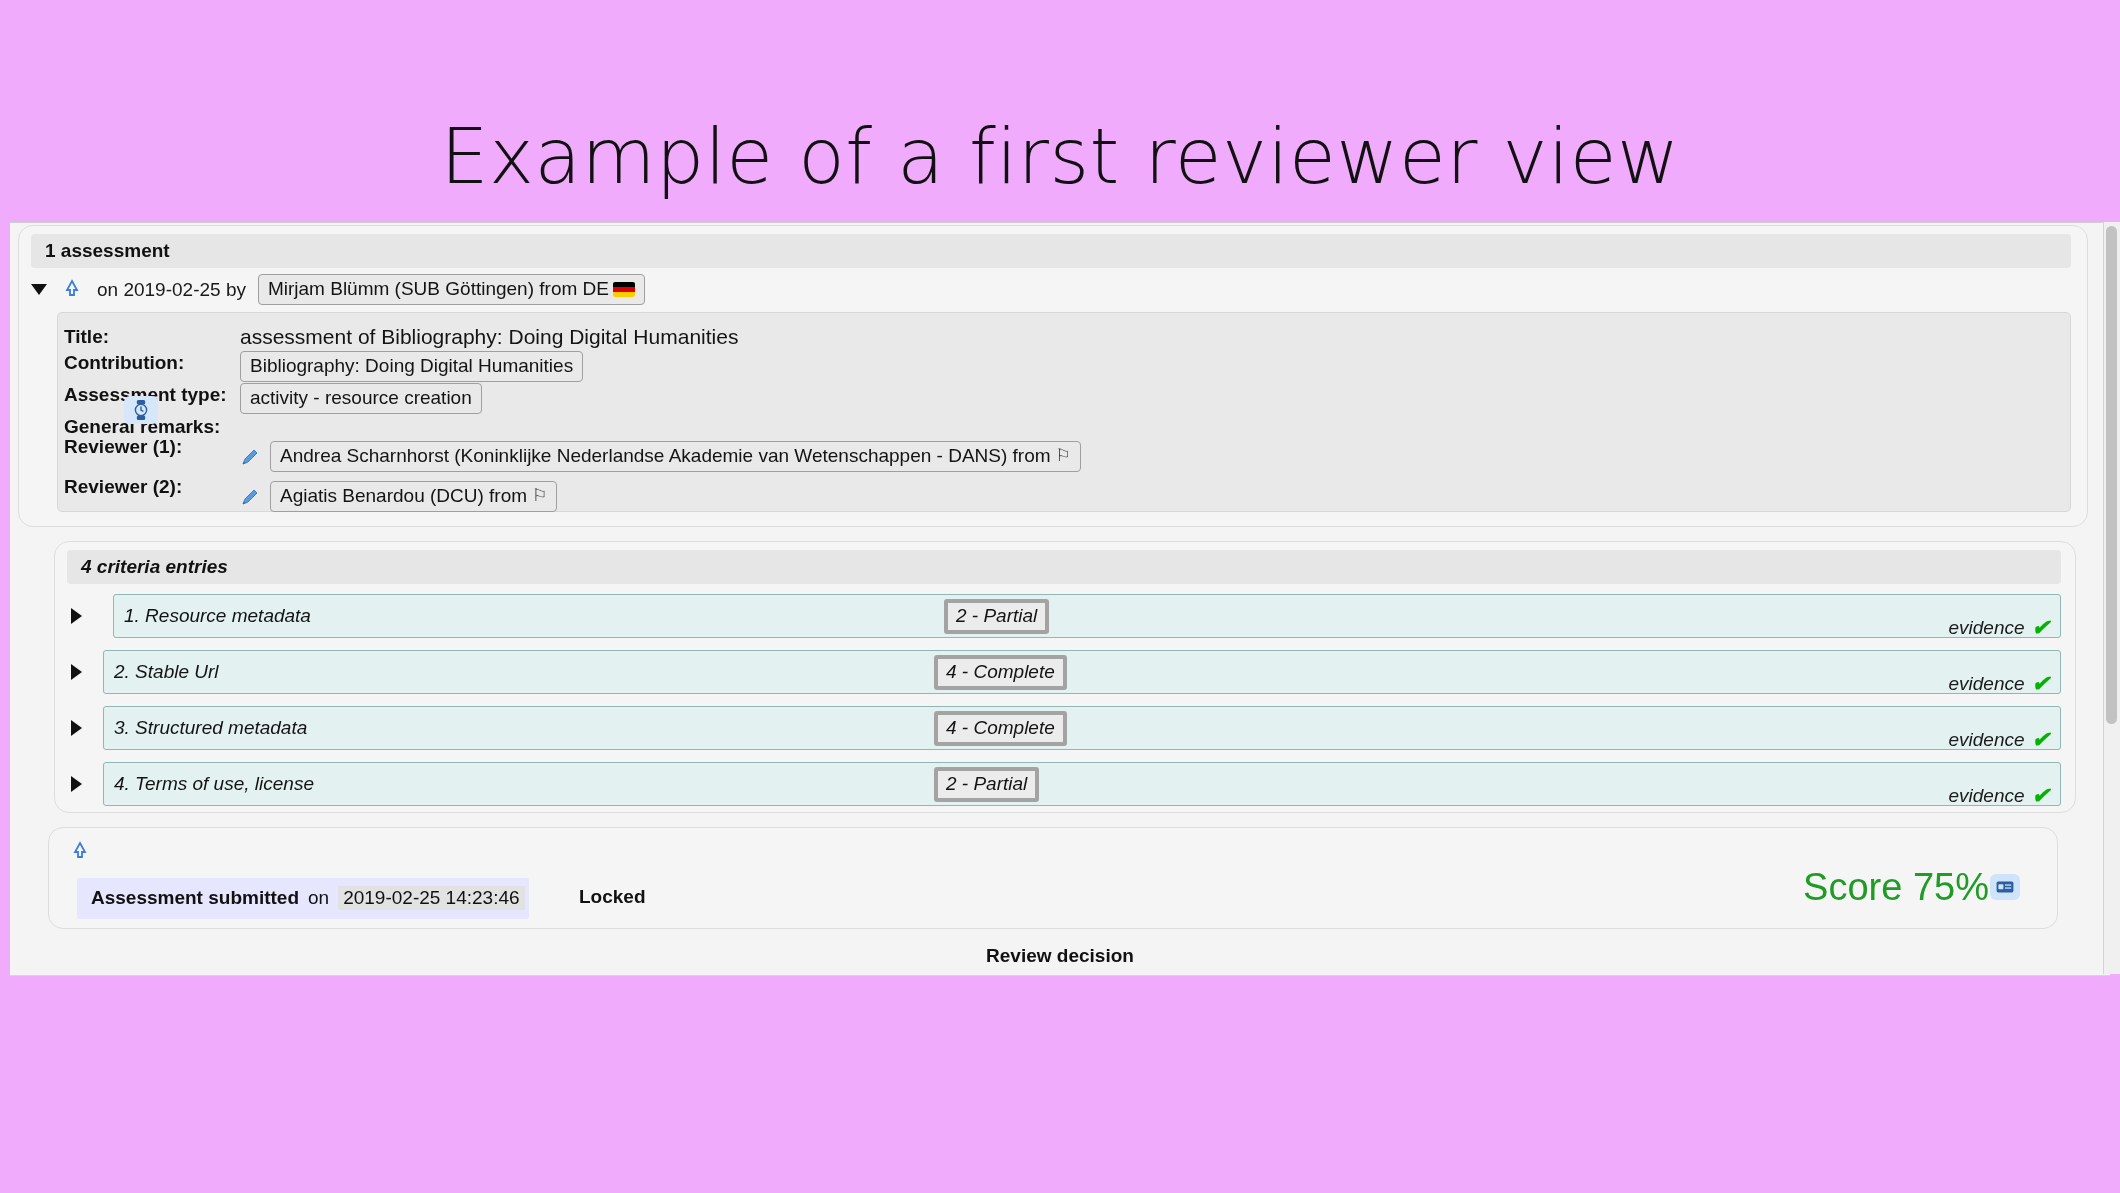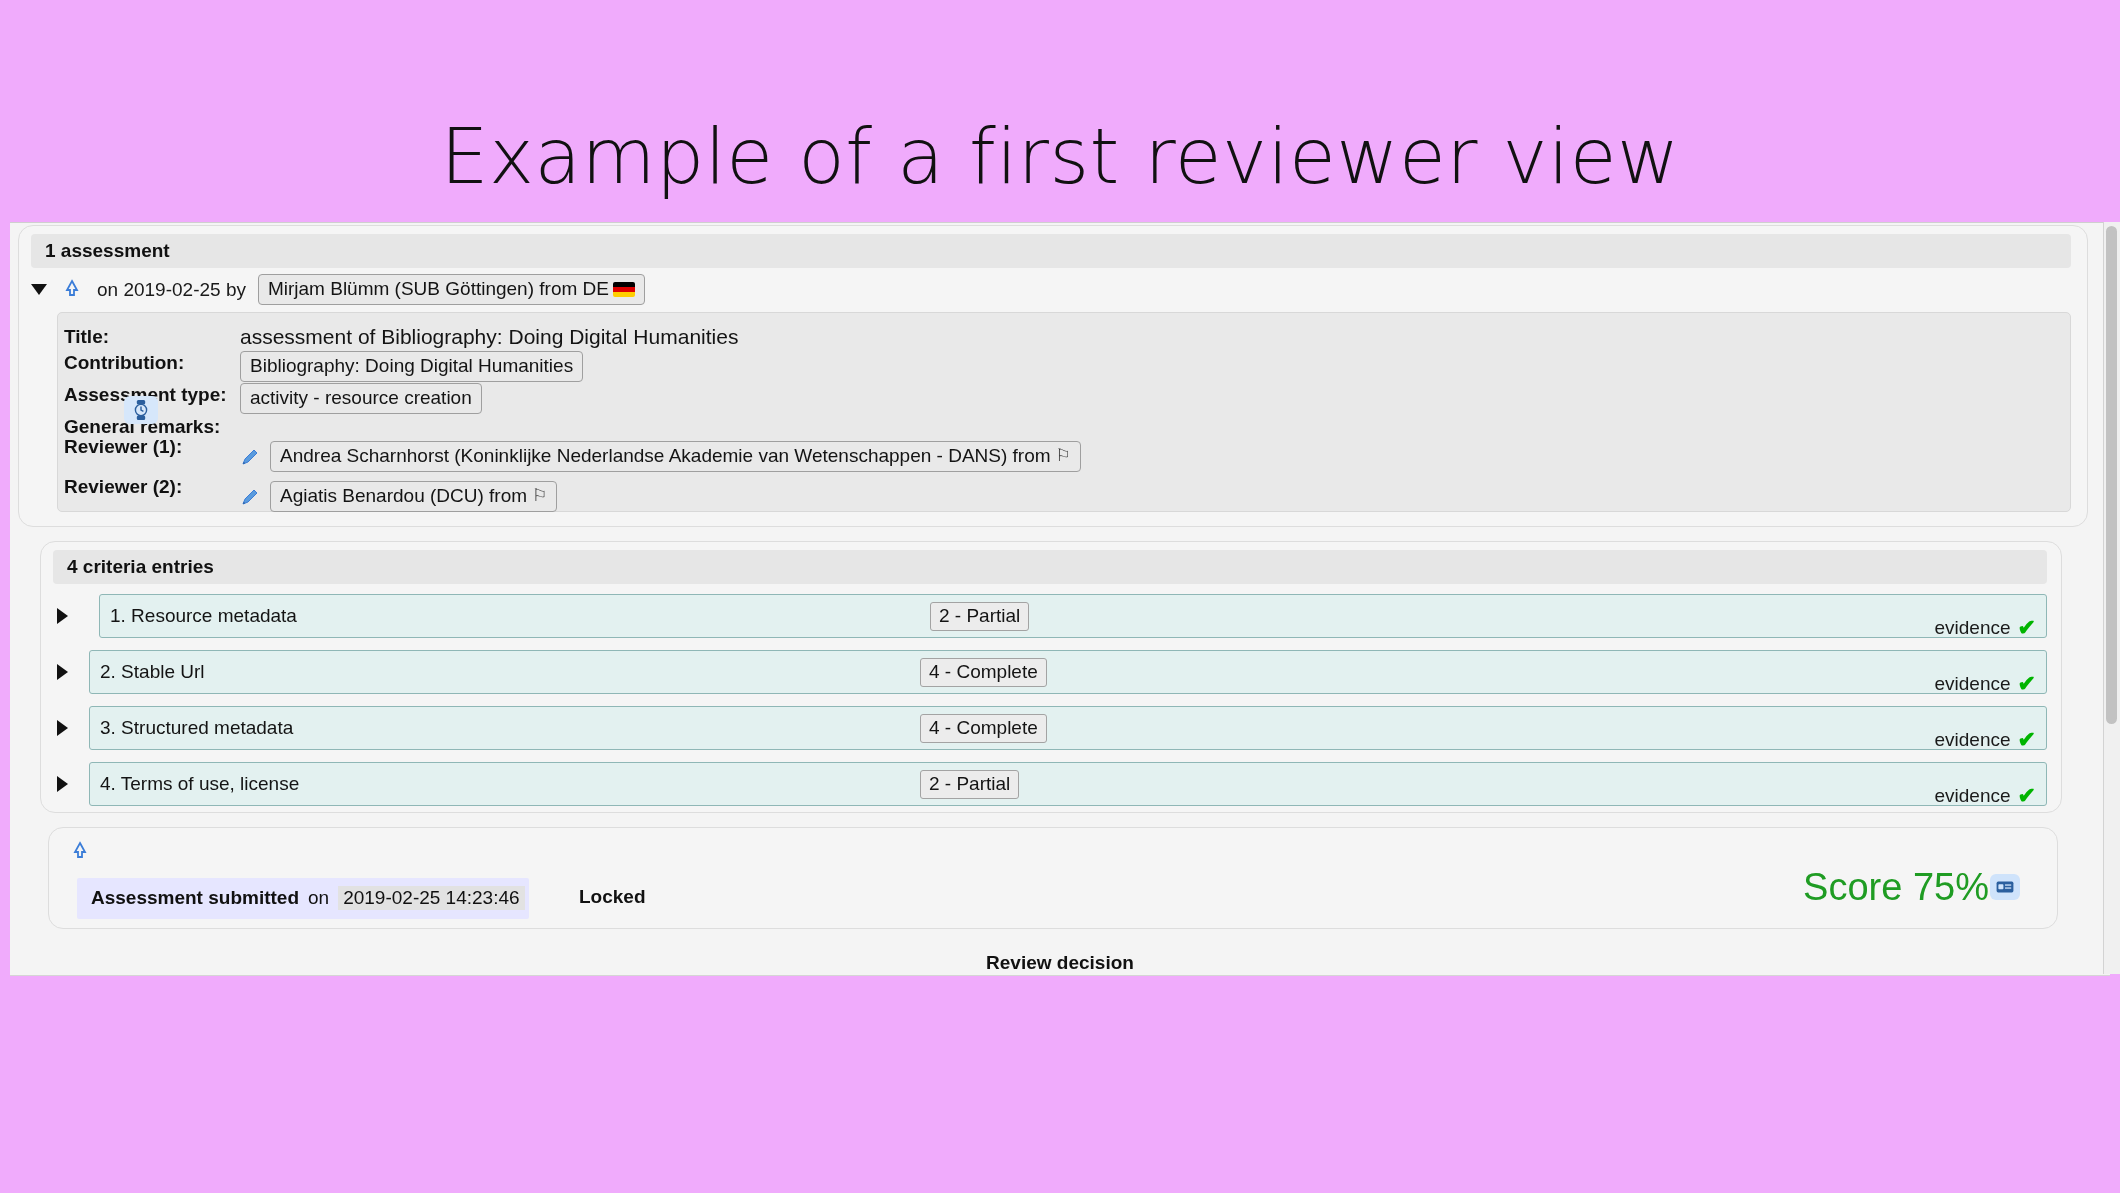--- a/index.html
+++ b/index.html
@@ -145,21 +145,21 @@
   .watch-chip {
     position: absolute;
     left: 105px; top: 170px;
     width: 34px; height: 28px;
     background: #d6e7fb;
     border-radius: 6px;
     display:flex; align-items:center; justify-content:center;
   }
 
   
-  #criteria-card { left: 30px; top: 318px; width: 2022px; height: 272px; }
+  #criteria-card { left: 44px; top: 318px; width: 2022px; height: 272px; font-style: italic; }
   #criteria-card .section-band { left: 12px; top: 8px; width: 1994px; height: 34px; }
 
   .criteria-row {
     position: absolute;
     left: 12px;
     width: 1994px; height: 44px;
     display: flex; align-items: center;
   }
   .crit-toggle { width: 36px; flex: 0 0 36px; display:flex; align-items:center; justify-content:flex-start; padding-left: 4px; box-sizing:border-box;}
   .crit-body {
@@ -174,21 +174,21 @@
   }
   .crit-title {
     font-size: 19px; color: #141414;
     padding-left: 10px;
     width: 830px; flex: 0 0 830px;
     box-sizing: border-box;
   }
   .crit-score {
     display: inline-flex; align-items: center;
     background: #ececec;
-    border: 1px solid #a3a3a3;
+    border: 4px solid #a3a3a3;
     border-radius: 3px;
     padding: 2px 8px 3px 8px;
     font-size: 19px; color: #141414;
     line-height: 22px;
     white-space: nowrap;
   }
   .crit-evidence {
     position: absolute;
     right: 10px; bottom: -2px;
     display: flex; align-items: center; gap: 7px;
@@ -226,21 +226,21 @@
     background: #cfe3fb;
     border-radius: 6px;
     display: flex; align-items:center; justify-content:center;
   }
 
   .review-decision {
     position: absolute;
     left: 0; top: 722px;
     width: 2100px;
     text-align: center;
-    font-size: 19px; font-weight: bold; color:#111;margin-top:7px;
+    font-size: 19px; font-weight: bold; color:#111;
   }
 
   
   #scrollbar-track {
     position: absolute;
     right: 0; top: 222px;
     width: 16px; height: 752px;
     background: #f0f0f0;
     border-left: 1px solid #d3d3d3;
   }

